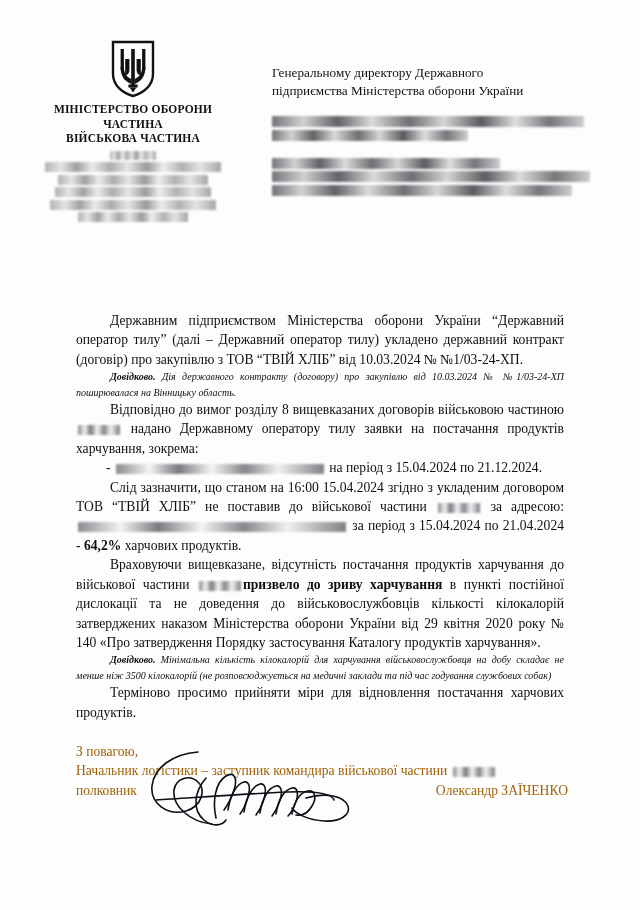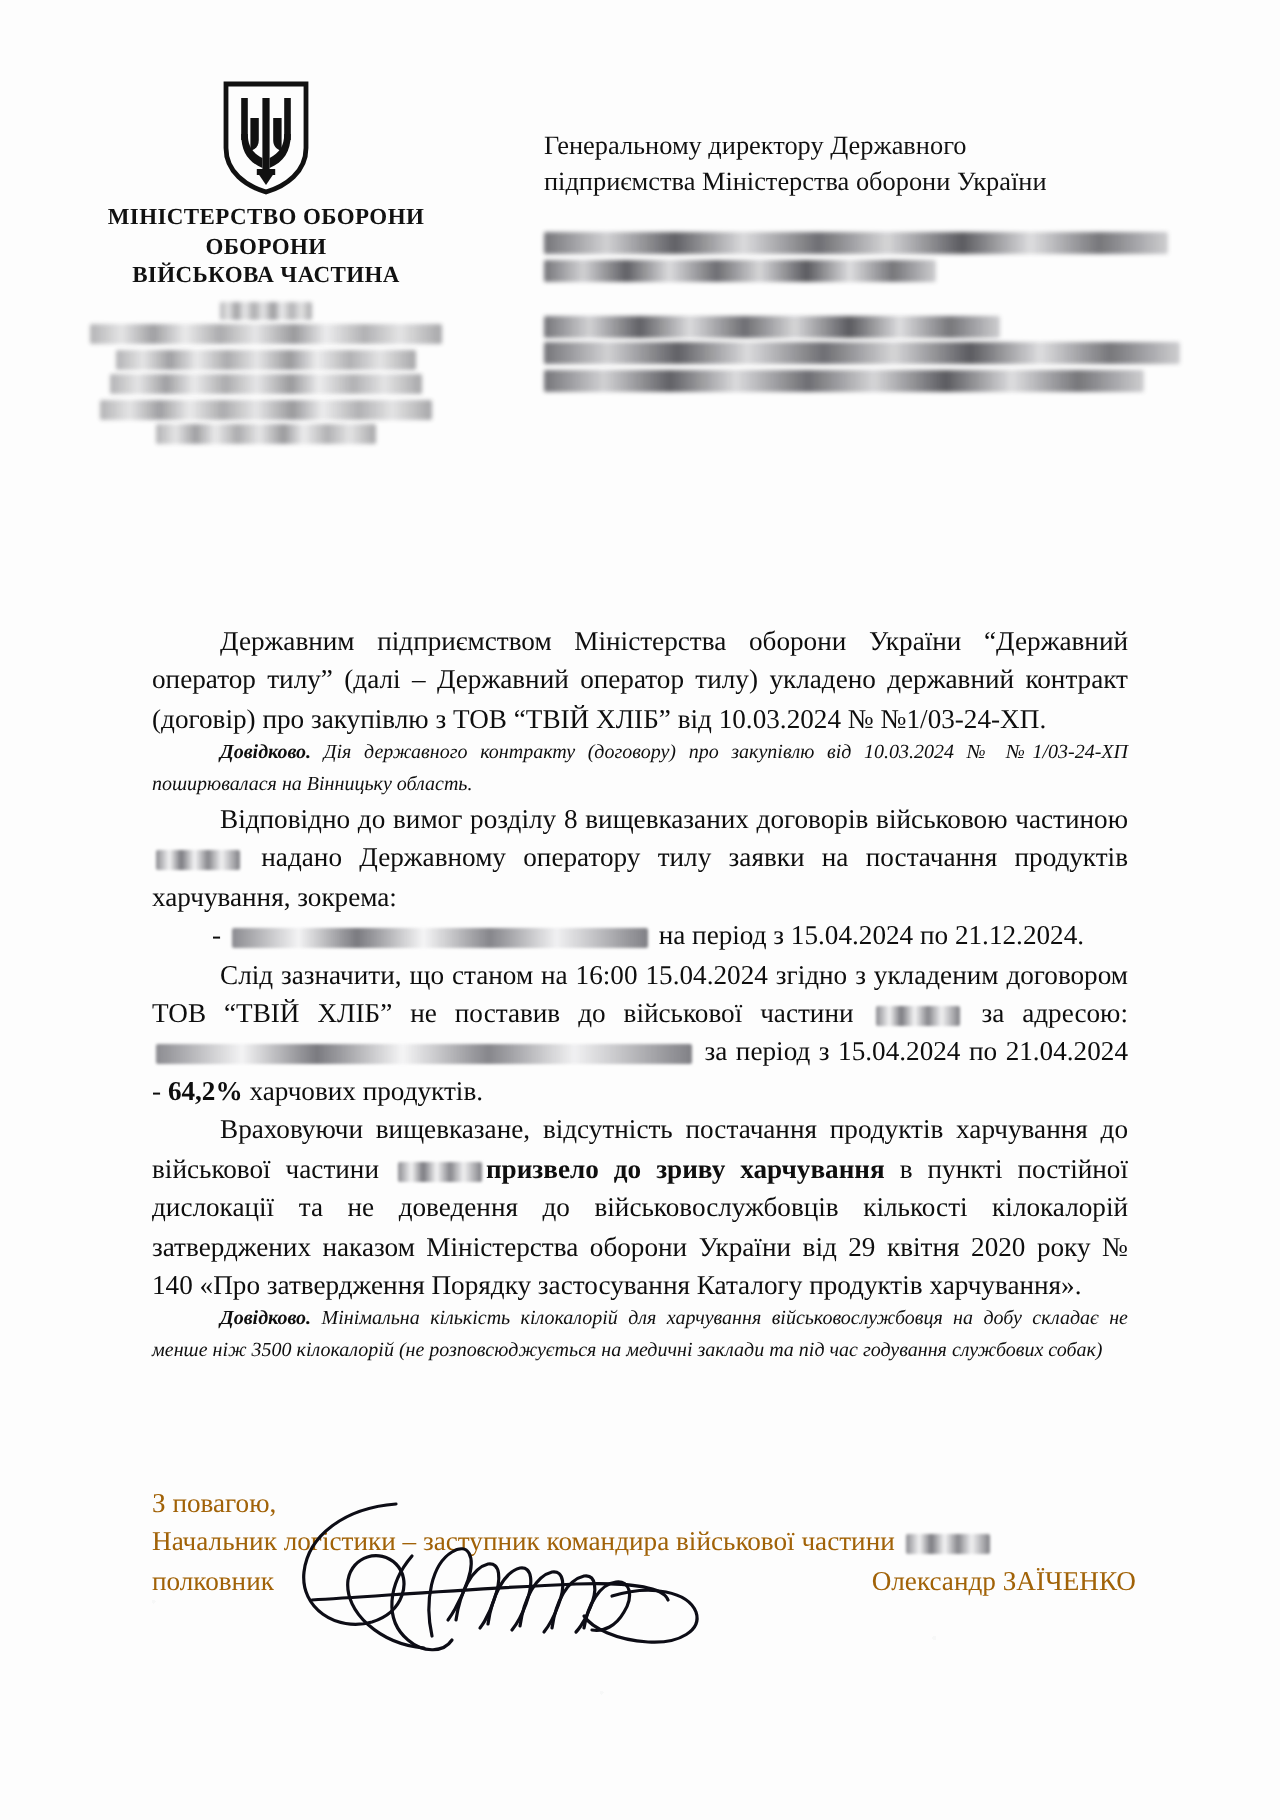--- a/index.html
+++ b/index.html
@@ -209,21 +209,21 @@
           <path d="M9.6 27 C9.6 36 13.2 41 20.2 44 L20.2 39 C15.3 36.5 12.9 33 12.9 27 Z"></path>
           <path d="M34.4 27 C34.4 36 30.8 41 23.8 44 L23.8 39 C28.7 36.5 31.1 33 31.1 27 Z"></path>
           <path d="M14.2 19 L18.4 19 L18.4 30 C18.4 33 17 34.5 14.2 35.5 Z"></path>
           <path d="M29.8 19 L25.6 19 L25.6 30 C25.6 33 27 34.5 29.8 35.5 Z"></path>
           <path d="M17.4 44.5 L26.6 44.5 L26.6 47.5 L17.4 47.5 Z"></path>
           <path d="M18.6 47.5 L25.4 47.5 L22 52.5 Z"></path>
         </g>
       </svg>
 
       <div class="org-line">МІНІСТЕРСТВО ОБОРОНИ</div>
-      <div class="org-line">ОБОРОНИ</div>
+      <div class="org-line">ЧАСТИНА</div>
       <div class="org-line">ВІЙСЬКОВА ЧАСТИНА</div>
 
       <div class="contact-block">
         <span class="redact" style="width:46px;height:9px;"></span>
         <span class="redact" style="width:176px;height:10px;"></span>
         <span class="redact" style="width:150px;height:10px;"></span>
         <span class="redact" style="width:156px;height:10px;"></span>
         <span class="redact" style="width:166px;height:10px;"></span>
         <span class="redact" style="width:110px;height:10px;"></span>
       </div>
@@ -272,20 +272,23 @@
     </p>
 
     <p>
       <span>Враховуючи вищевказане, відсутність постачання продуктів харчування до військової частини </span><span class="redact-inline" style="width:42px;"></span><b>призвело до зриву харчування</b><span> в пункті постійної дислокації та не доведення до військовослужбовців кількості кілокалорій затверджених наказом Міністерства оборони України від 29 квітня 2020 року № 140 «Про затвердження Порядку застосування Каталогу продуктів харчування».</span>
     </p>
 
     <p class="note">
       <b>Довідково.</b><span> Мінімальна кількість кілокалорій для харчування військовослужбовця на добу складає не менше ніж 3500 кілокалорій (не розповсюджується на медичні заклади та під час годування службових собак)</span>
     </p>
 
+    <p>
+      <span>Терміново просимо прийняти міри для відновлення постачання харчових продуктів.</span>
+    </p>
   </div>
 
   <div class="signature-block">
     <div class="sig-row">З повагою,</div>
     <div class="sig-row">
       <span>Начальник логістики – заступник  командира військової частини </span><span class="redact-inline" style="width:42px;"></span>
     </div>
     <div class="sig-rank-row">
       <span>полковник</span>
       <span>Олександр ЗАЇЧЕНКО</span>

